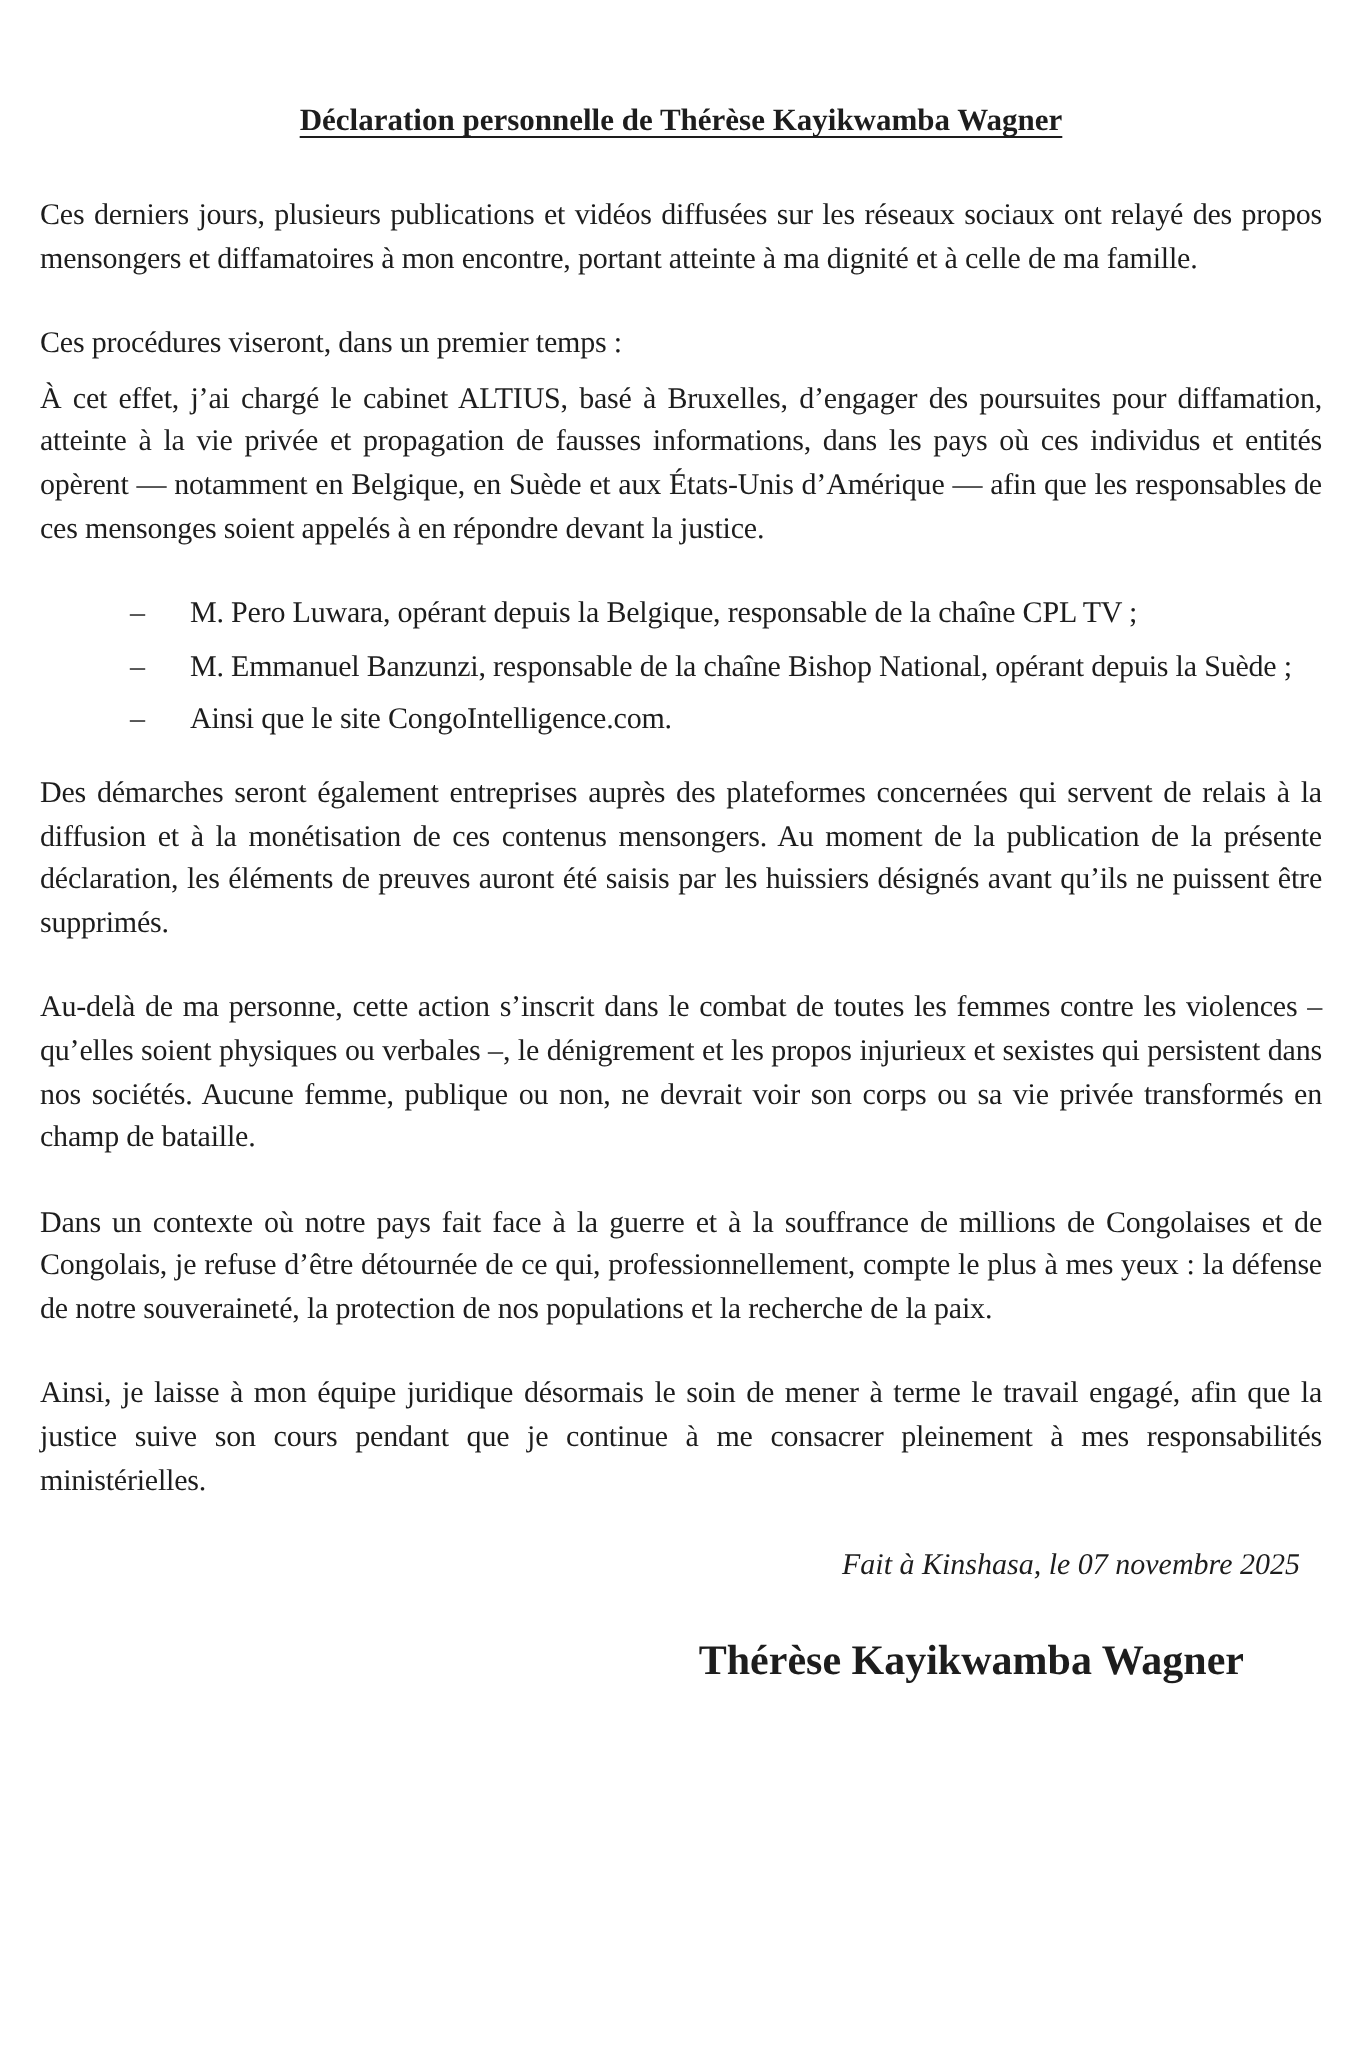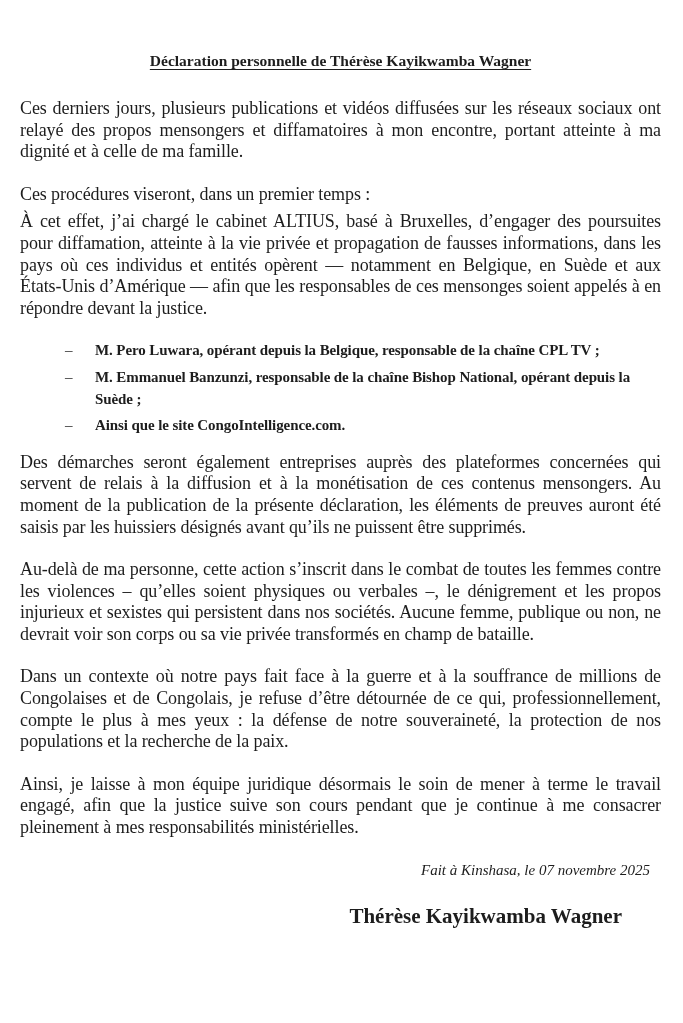--- a/index.html
+++ b/index.html
@@ -23,21 +23,21 @@
   .doc-title {
     text-align: center;
     font-weight: bold;
     font-size: 15.5px;
     line-height: 22px;
     text-decoration: underline;
     text-underline-offset: 3px;
     margin: 0 0 26px 0;
   }
   .para {
-    font-size: 18px;
+    font-size: 15px;
     line-height: 21.6px;
     text-align: justify;
     margin: 0 0 21px 0;
     letter-spacing: -0.1px;
   }
   .para.no-gap {
     margin-bottom: 0;
   }
   .list-intro {
     margin-bottom: 6px;
@@ -54,21 +54,20 @@
     line-height: 21.6px;
     letter-spacing: -0.1px;
   }
   .list-marker {
     flex: 0 0 auto;
     width: 30px;
   }
   .list-text {
     flex: 1 1 auto;
     text-align: left;
-    font-weight: bold;
   }
   .date-line {
     text-align: right;
     font-size: 15px;
     line-height: 21.6px;
     padding-right: 11px;
     margin-top: 14px;
     margin-bottom: 0;
     font-style: italic;
   }

